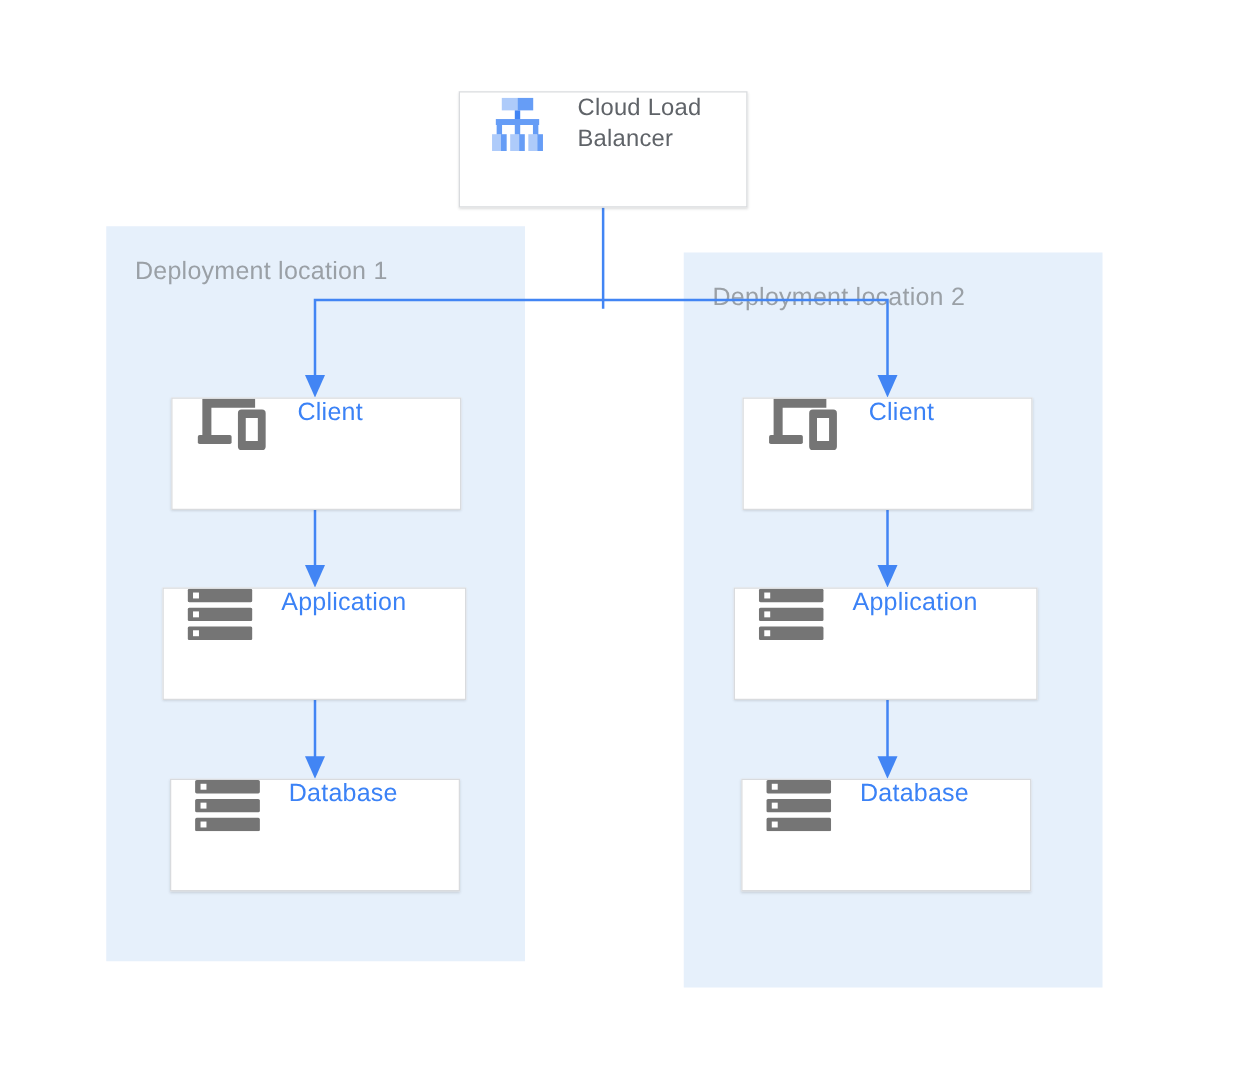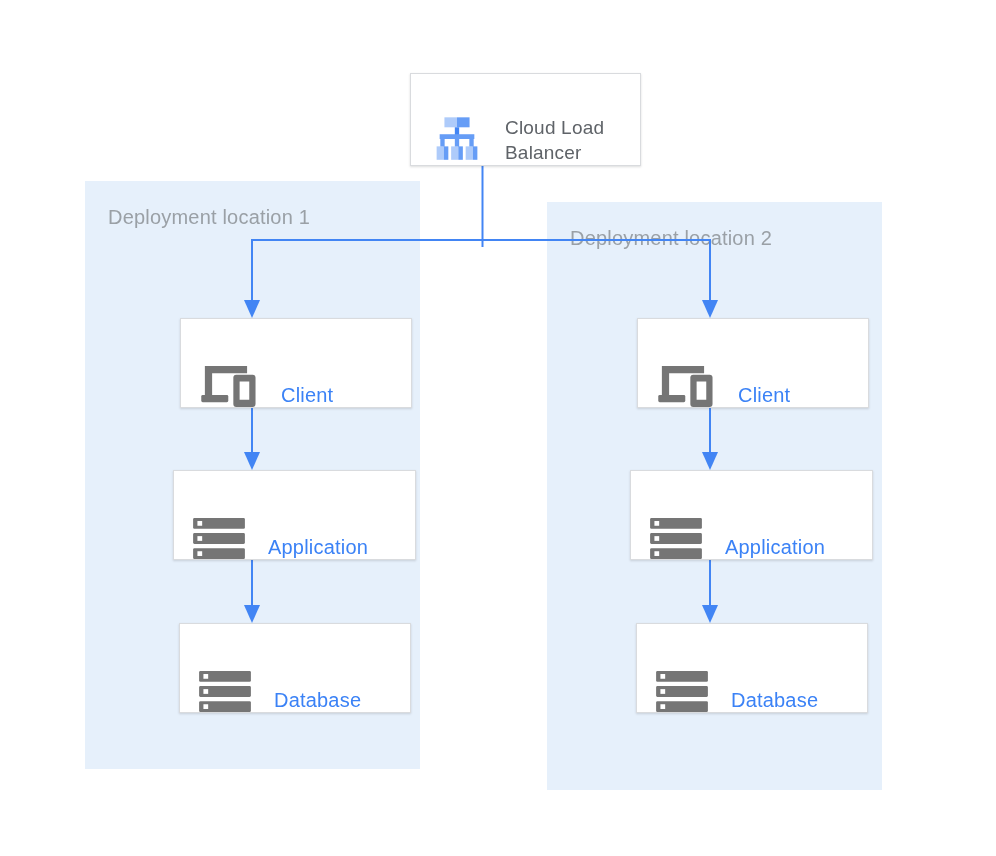--- a/index.html
+++ b/index.html
@@ -47,25 +47,24 @@
   }
 
   
   .node {
     position: absolute;
     box-sizing: border-box;
     background: #ffffff;
     border: 1px solid #D9DBDE;
     box-shadow: 0 1px 2px rgba(60,64,67,0.18);
     display: flex;
-    align-items: flex-end;
+    align-items: flex-start;
     padding-left: 19px;
     gap: 23px;
     z-index: 3;
-    margin-left: 43px;
   }
   .node-label {
     font-size: 20px;
     color: #3b82f6;
     letter-spacing: 0.2px;
     white-space: nowrap;
   }
 
   
   .lb-node {

